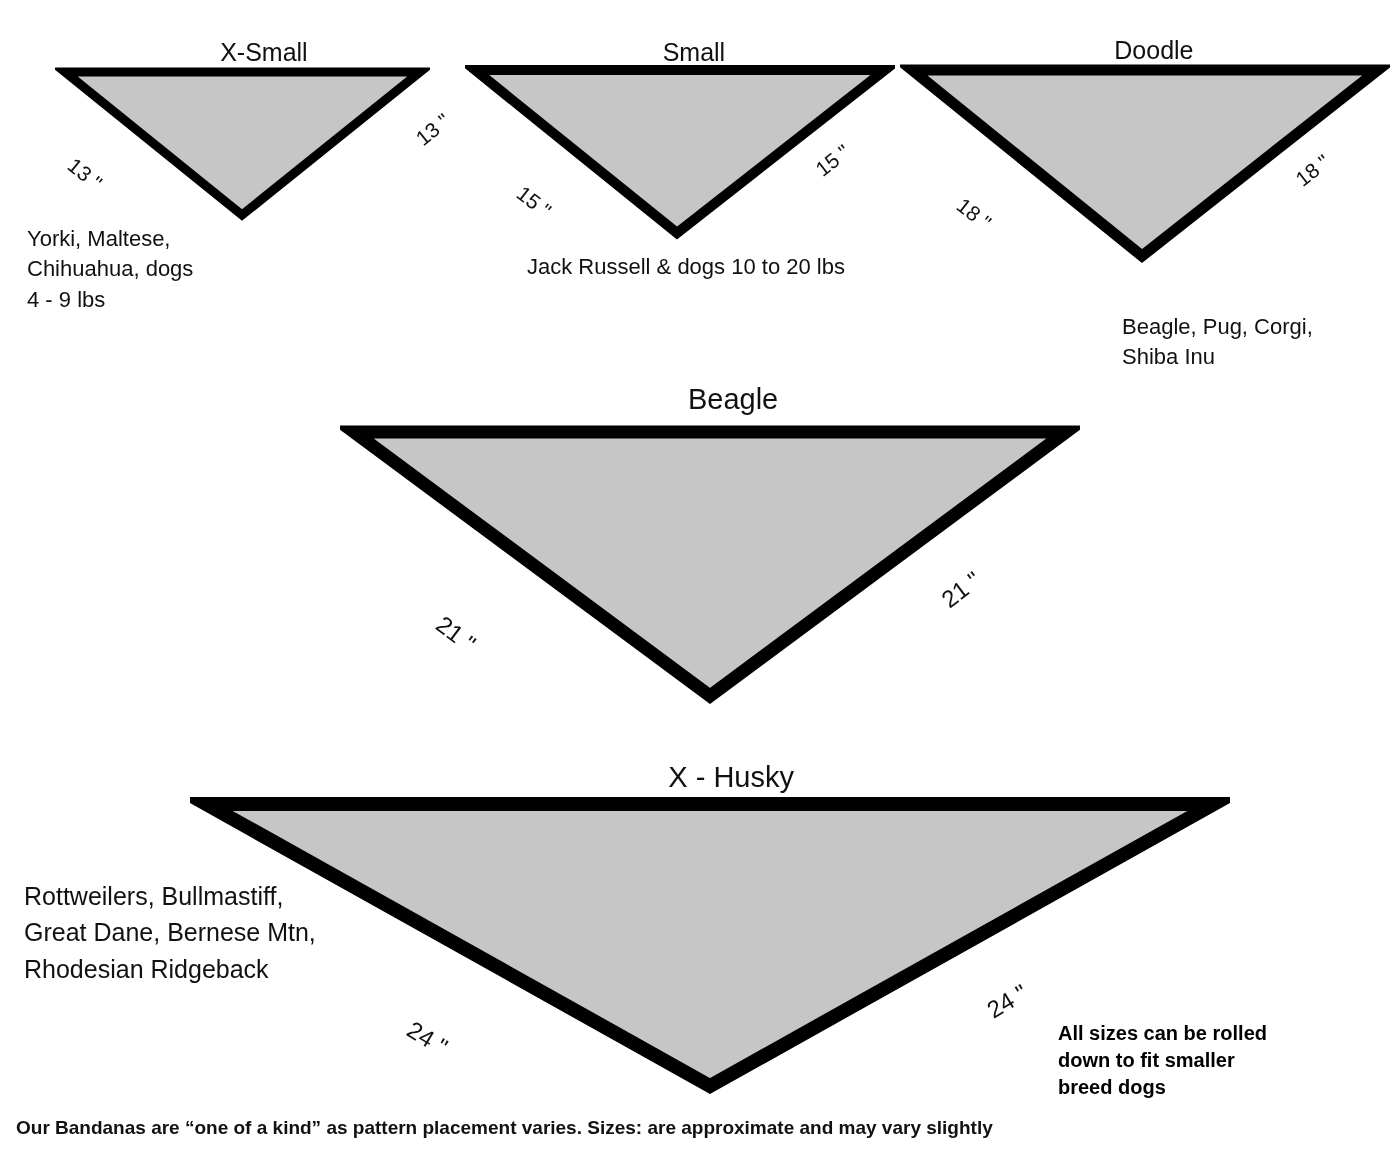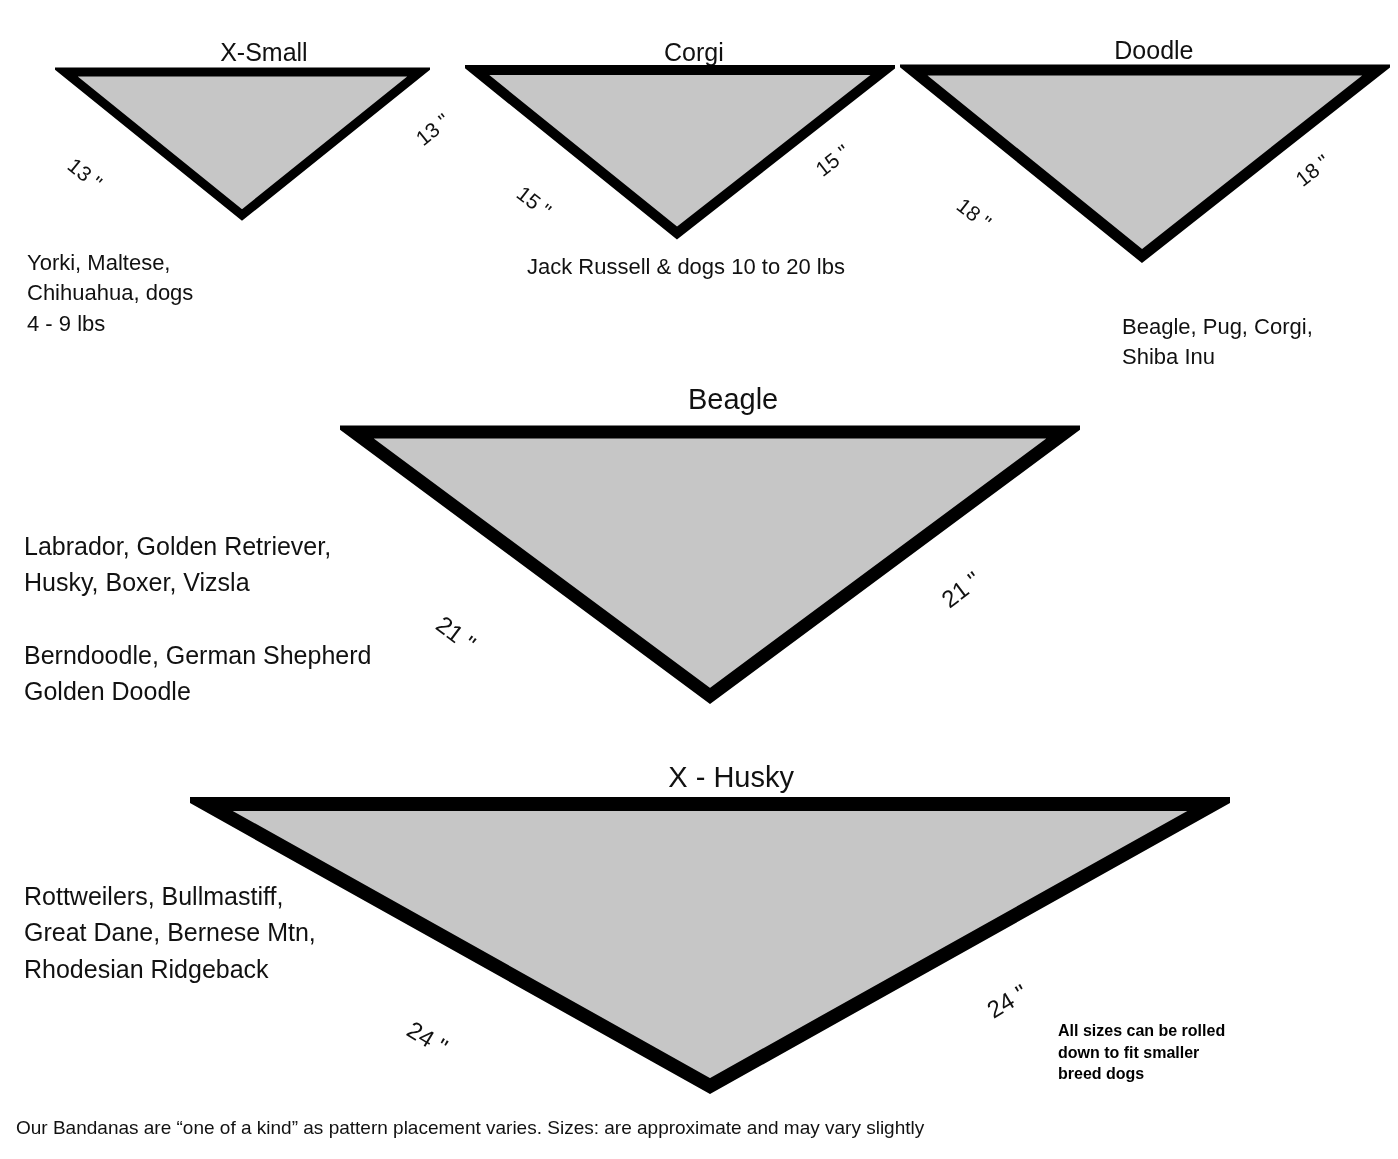--- a/index.html
+++ b/index.html
@@ -55,24 +55,25 @@
     font-size: 24px;
   }
   .tri {
     position: absolute;
   }
   .footnote {
     position: absolute;
     font-size: 19px;
     color: #111;
     white-space: pre;
+    font-weight: bold;
   }
   .rolled {
     position: absolute;
-    font-size: 16px;
+    font-size: 20px;
     font-weight: bold;
     line-height: 1.35;
     white-space: pre;
     color: #000;
   }
 </style>
 </head>
 <body>
 
 <div id="page">
@@ -86,26 +87,26 @@
     <polygon points="10,12 365,12 187,155" fill="#c6c6c6" stroke="#000000" stroke-width="9" stroke-linejoin="miter"></polygon>
   </svg>
 
   <div class="side" style="left:75px; top:120px; transform:rotate(39deg); transform-origin:left top;">
     <span>13 "</span>
   </div>
   <div class="side" style="left:378px; top:128px; transform:rotate(-39deg); transform-origin:left top;">
     <span>13 "</span>
   </div>
 
-  <div class="breeds" style="left:27px; top:248px;">Yorki, Maltese,
+  <div class="breeds" style="left:27px; top:224px;">Yorki, Maltese,
 Chihuahua, dogs
 4 - 9 lbs</div>
 
   <div class="label size-title" style="left:540px; top:8px; width:280px;">
-    <span>Corgi</span>
+    <span>Small</span>
     <span class="dim">21"</span>
   </div>
 
   <svg class="tri" style="left:465px; top:58px;" width="430" height="185" viewBox="0 0 430 185">
     <polygon points="10,12 420,12 212,175" fill="#c6c6c6" stroke="#000000" stroke-width="10" stroke-linejoin="miter"></polygon>
   </svg>
 
   <div class="side" style="left:523px; top:148px; transform:rotate(38deg); transform-origin:left top;">
     <span>15 "</span>
   </div>
@@ -143,25 +144,20 @@
     <polygon points="14,16 726,16 370,280" fill="#c6c6c6" stroke="#000000" stroke-width="13" stroke-linejoin="miter"></polygon>
   </svg>
 
   <div class="side big" style="left:443px; top:572px; transform:rotate(37deg); transform-origin:left top;">
     <span>21 "</span>
   </div>
   <div class="side big" style="left:898px; top:585px; transform:rotate(-37deg); transform-origin:left top;">
     <span>21 "</span>
   </div>
 
-  <div class="breeds big" style="left:24px; top:528px;">Labrador, Golden Retriever,
-Husky, Boxer, Vizsla
-
-Berndoodle, German Shepherd
-Golden Doodle</div>
 
   <div class="label size-title big-title" style="left:565px; top:726px; width:300px;">
     <span>X - Husky</span>
     <span class="dim">33"</span>
   </div>
 
   <svg class="tri" style="left:190px; top:786px;" width="1040" height="318" viewBox="0 0 1040 318">
     <polygon points="16,18 1024,18 520,300" fill="#c6c6c6" stroke="#000000" stroke-width="14" stroke-linejoin="miter"></polygon>
   </svg>
 

